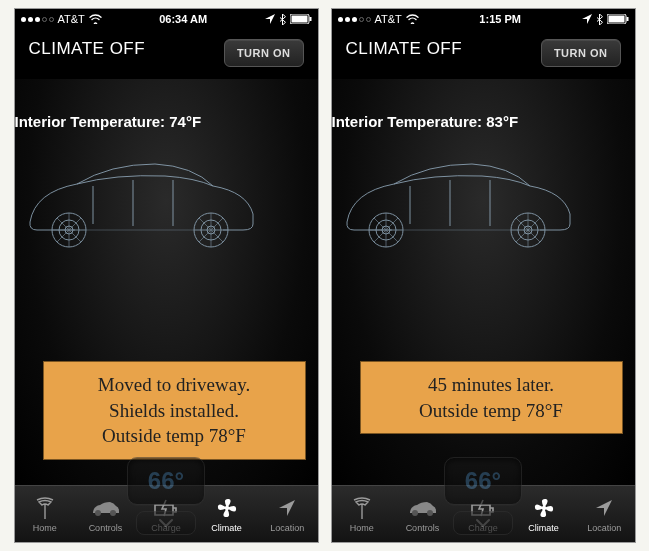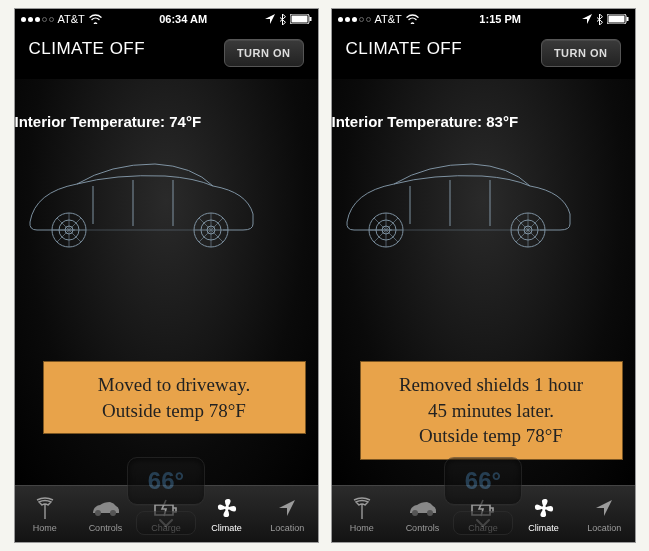--- a/index.html
+++ b/index.html
@@ -221,20 +221,21 @@
           <g opacity="0.6">
             <path d="M54 69 L54 103 M37 86 L71 86 M42 74 L66 98 M66 74 L42 98"></path>
             <path d="M196 69 L196 103 M179 86 L213 86 M184 74 L208 98 M208 74 L184 98"></path>
           </g>
         </g>
       </svg>
     </div>
 
     <div class="annotation">
       <div>Moved to driveway.</div>
+      <div>Shields installed.</div>
       <div>Outside temp 78°F</div>
     </div>
 
     <div class="temp-dial">
       <div class="dial-box">66°</div>
       <div class="dial-down">
         <svg width="16" height="10" viewBox="0 0 16 10">
             <path d="M2 2 L8 8 L14 2" stroke="#666" stroke-width="2" fill="none" stroke-linecap="round"></path>
           </svg>
       </div>
@@ -352,21 +353,20 @@
           <ellipse cx="196" cy="86" rx="4" ry="4"></ellipse>
           <g opacity="0.6">
             <path d="M54 69 L54 103 M37 86 L71 86 M42 74 L66 98 M66 74 L42 98"></path>
             <path d="M196 69 L196 103 M179 86 L213 86 M184 74 L208 98 M208 74 L184 98"></path>
           </g>
         </g>
       </svg>
     </div>
 
     <div class="annotation">
-      <div>Removed shields 1 hour</div>
       <div>45 minutes later.</div>
       <div>Outside temp 78°F</div>
     </div>
 
     <div class="temp-dial">
       <div class="dial-box">66°</div>
       <div class="dial-down">
         <svg width="16" height="10" viewBox="0 0 16 10">
             <path d="M2 2 L8 8 L14 2" stroke="#666" stroke-width="2" fill="none" stroke-linecap="round"></path>
           </svg>

